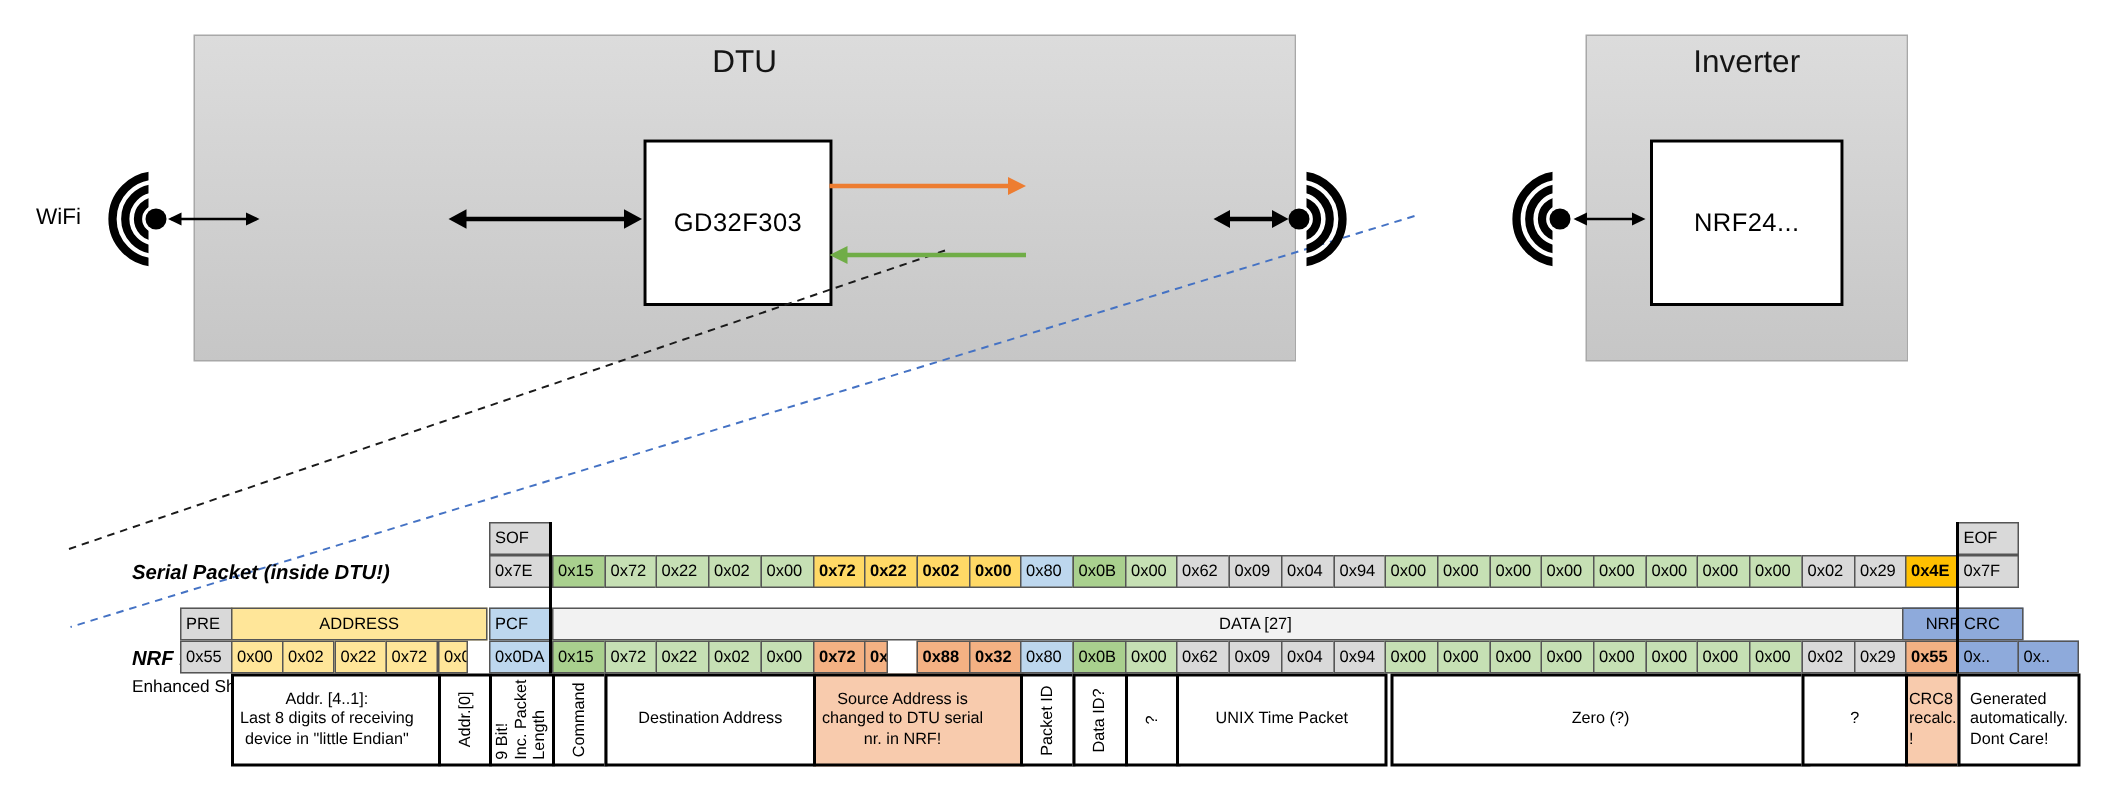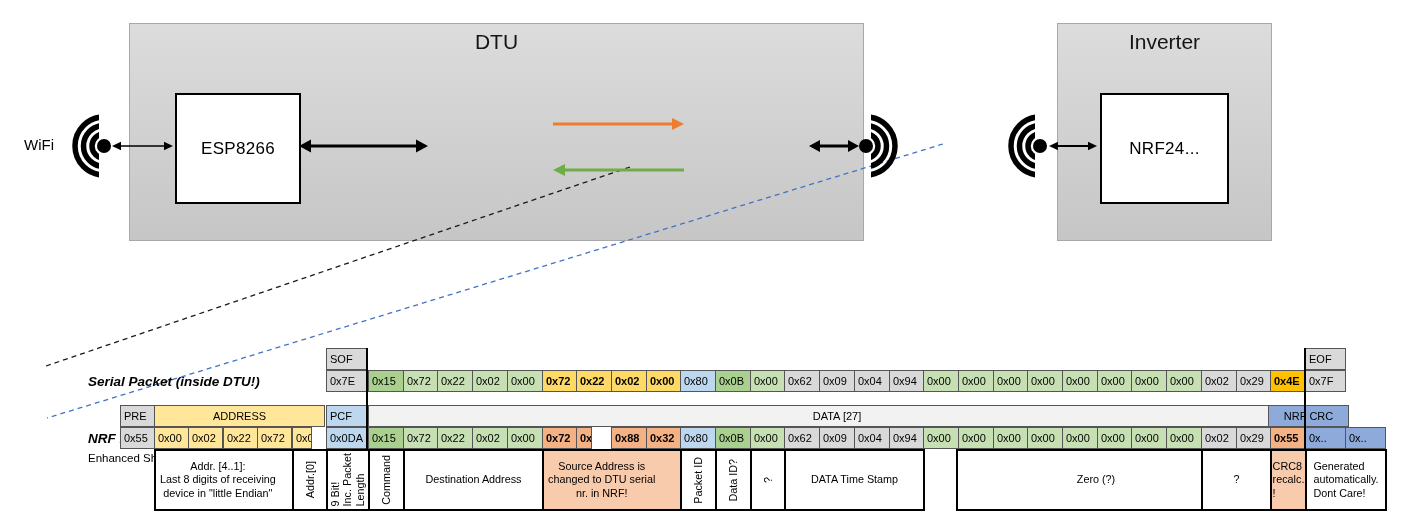--- a/index.html
+++ b/index.html
@@ -35,22 +35,22 @@
 
   <span class="wifi-label">WiFi</span>
 
   <div class="graybox" style="left:129px;top:23px;width:733px;height:216px">
     <div class="box-title">DTU</div>
   </div>
   <div class="graybox" style="left:1057px;top:23px;width:213px;height:216px">
     <div class="box-title">Inverter</div>
   </div>
 
-  <div class="node" style="left:175px;top:93px;width:122px;height:107px">
-    <span>ESP8266</span>
+  <div class="node" style="left:429px;top:93px;width:122px;height:107px">
+    <span>GD32F303</span>
   </div>
   <div class="node" style="left:1100px;top:93px;width:125px;height:107px">
     <span>NRF24...</span>
   </div>
 
   <svg class="overlay" width="1406" height="523">
     <defs>
       <clipPath id="clipWL">
           <rect x="68" y="110" width="31" height="72"></rect>
         </clipPath>
@@ -212,22 +212,22 @@
 Inc. Packet
 Length</span></div>
       <div class="ann" style="left: 368px; top: 449px; width: 37px; height: 62px;"><span class="vtext">Command</span></div>
       <div class="ann" style="left: 403px; top: 449px; width: 141px; height: 62px;">Destination Address</div>
       <div class="ann left" style="left: 542px; top: 449px; width: 141px; height: 62px; background: rgb(248, 203, 173);">Source Address is
 changed to DTU serial
 nr. in NRF!</div>
       <div class="ann" style="left: 680px; top: 449px; width: 37px; height: 62px;"><span class="vtext">Packet ID</span></div>
       <div class="ann" style="left: 715px; top: 449px; width: 37px; height: 62px;"><span class="vtext">Data ID?</span></div>
       <div class="ann" style="left: 750px; top: 449px; width: 37px; height: 62px;"><span class="vtext">?</span></div>
-      <div class="ann" style="left: 784px; top: 449px; width: 141px; height: 62px;">DATA Time Stamp</div>
-      <div class="ann" style="left: 956px; top: 449px; width: 280px; height: 62px;">Zero (?)</div>
+      <div class="ann" style="left: 784px; top: 449px; width: 141px; height: 62px;">UNIX Time Packet</div>
+      <div class="ann" style="left: 927px; top: 449px; width: 280px; height: 62px;">Zero (?)</div>
       <div class="ann" style="left: 1201px; top: 449px; width: 71px; height: 62px;">?</div>
       <div class="ann" style="left: 1270px; top: 449px; width: 37px; height: 62px; background: rgb(248, 203, 173);">CRC8
 recalc.
 !</div>
       <div class="ann" style="left: 1305px; top: 449px; width: 82px; height: 62px;">Generated
 automatically.
 Dont Care!</div>
     </div>
 
   <div class="vline" style="left:366px;top:348px;height:101px"></div>

